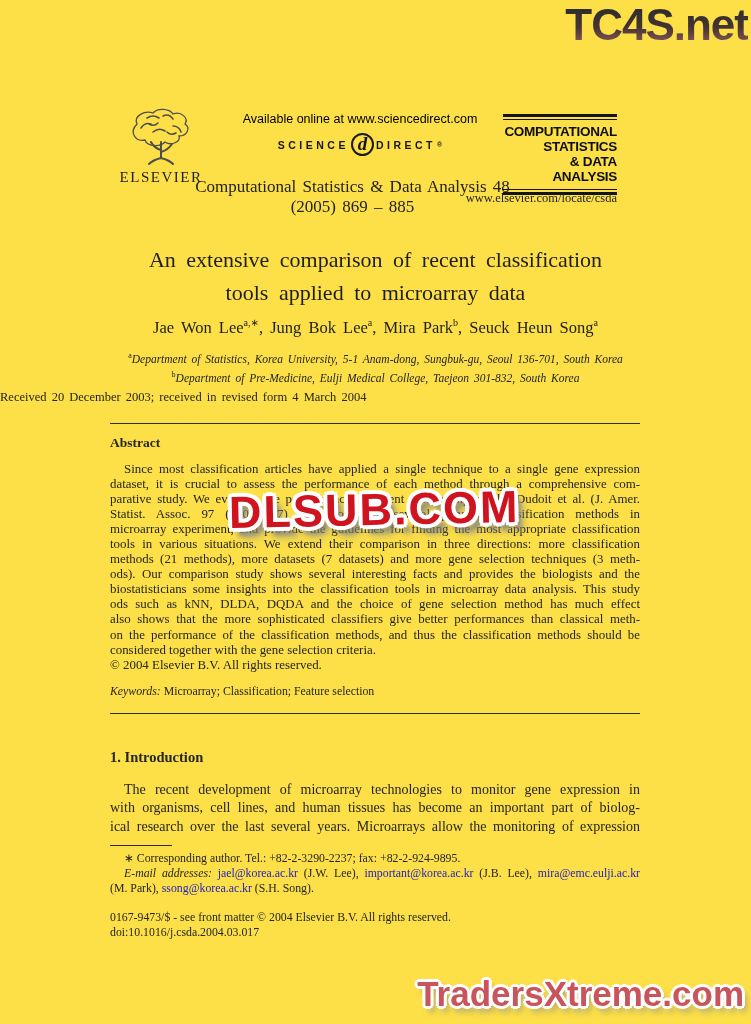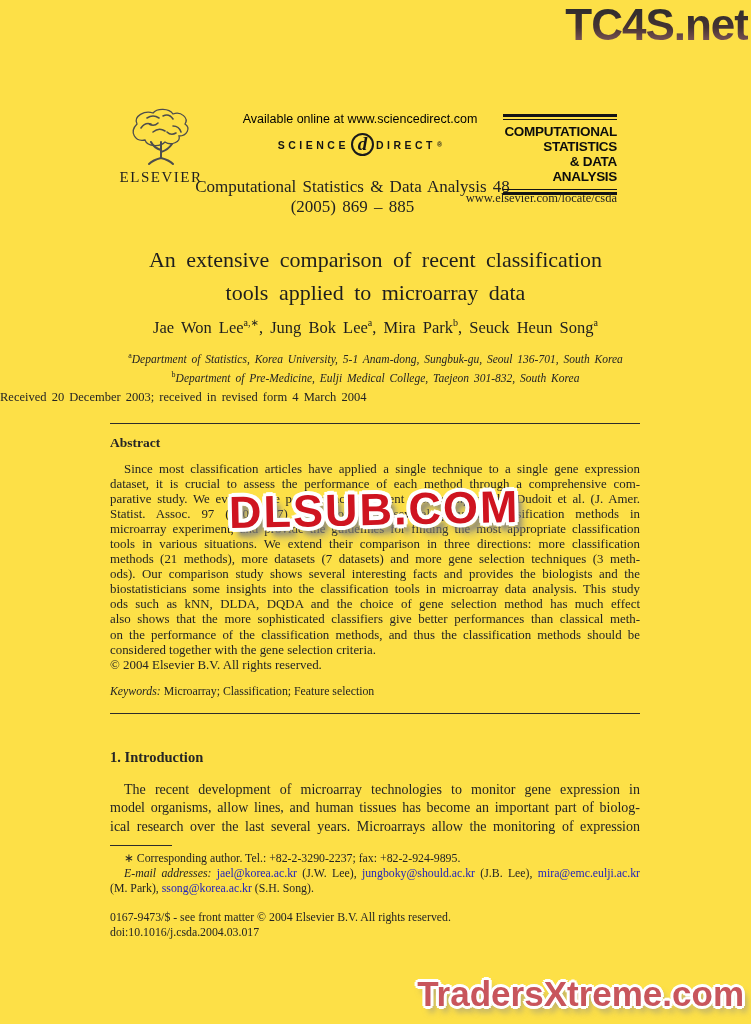--- a/index.html
+++ b/index.html
@@ -178,28 +178,28 @@
   <div class="wm-mid">DLSUB.COM</div>
 
   <div class="content keywords" style="position:absolute;"><span class="kw-label">Keywords:</span><span> Microarray; Classification; Feature selection</span></div>
 
   <div class="content hrule" id="rule-keywords" style="position:absolute;"></div>
 
   <div class="content intro-head" style="position:absolute;">1. Introduction</div>
 
   <div class="content intro-body" style="position:absolute;">
     <div class="jline indent">The recent development of microarray technologies to monitor gene expression in</div>
-    <div class="jline">model organisms, allow lines, and human tissues has become an important part of biolog-</div>
+    <div class="jline">with organisms, cell lines, and human tissues has become an important part of biolog-</div>
     <div class="jline">ical research over the last several years. Microarrays allow the monitoring of expression</div>
   </div>
 
   <div class="fn-rule"></div>
   <div class="content footnotes" style="position:absolute;">
     <div class="lline indent">∗ Corresponding author. Tel.: +82-2-3290-2237; fax: +82-2-924-9895.</div>
-    <div class="jline indent"><span class="em">E-mail addresses:</span><span> </span><a class="mail" href="#">jael@korea.ac.kr</a><span> (J.W. Lee), </span><a class="mail" href="#">jungboky@should.ac.kr</a><span> (J.B. Lee), </span><a class="mail" href="#">mira@emc.eulji.ac.kr</a></div>
+    <div class="jline indent"><span class="em">E-mail addresses:</span><span> </span><a class="mail" href="#">jael@korea.ac.kr</a><span> (J.W. Lee), </span><a class="mail" href="#">important@korea.ac.kr</a><span> (J.B. Lee), </span><a class="mail" href="#">mira@emc.eulji.ac.kr</a></div>
     <div class="lline"><span>(M. Park), </span><a class="mail" href="#">ssong@korea.ac.kr</a><span> (S.H. Song).</span></div>
   </div>
 
   <div class="content issn" style="position:absolute;">
     <div>0167-9473/$ - see front matter © 2004 Elsevier B.V. All rights reserved.</div>
     <div>doi:10.1016/j.csda.2004.03.017</div>
   </div>
 
   <div class="wm-bot">TradersXtreme.com</div>
 

